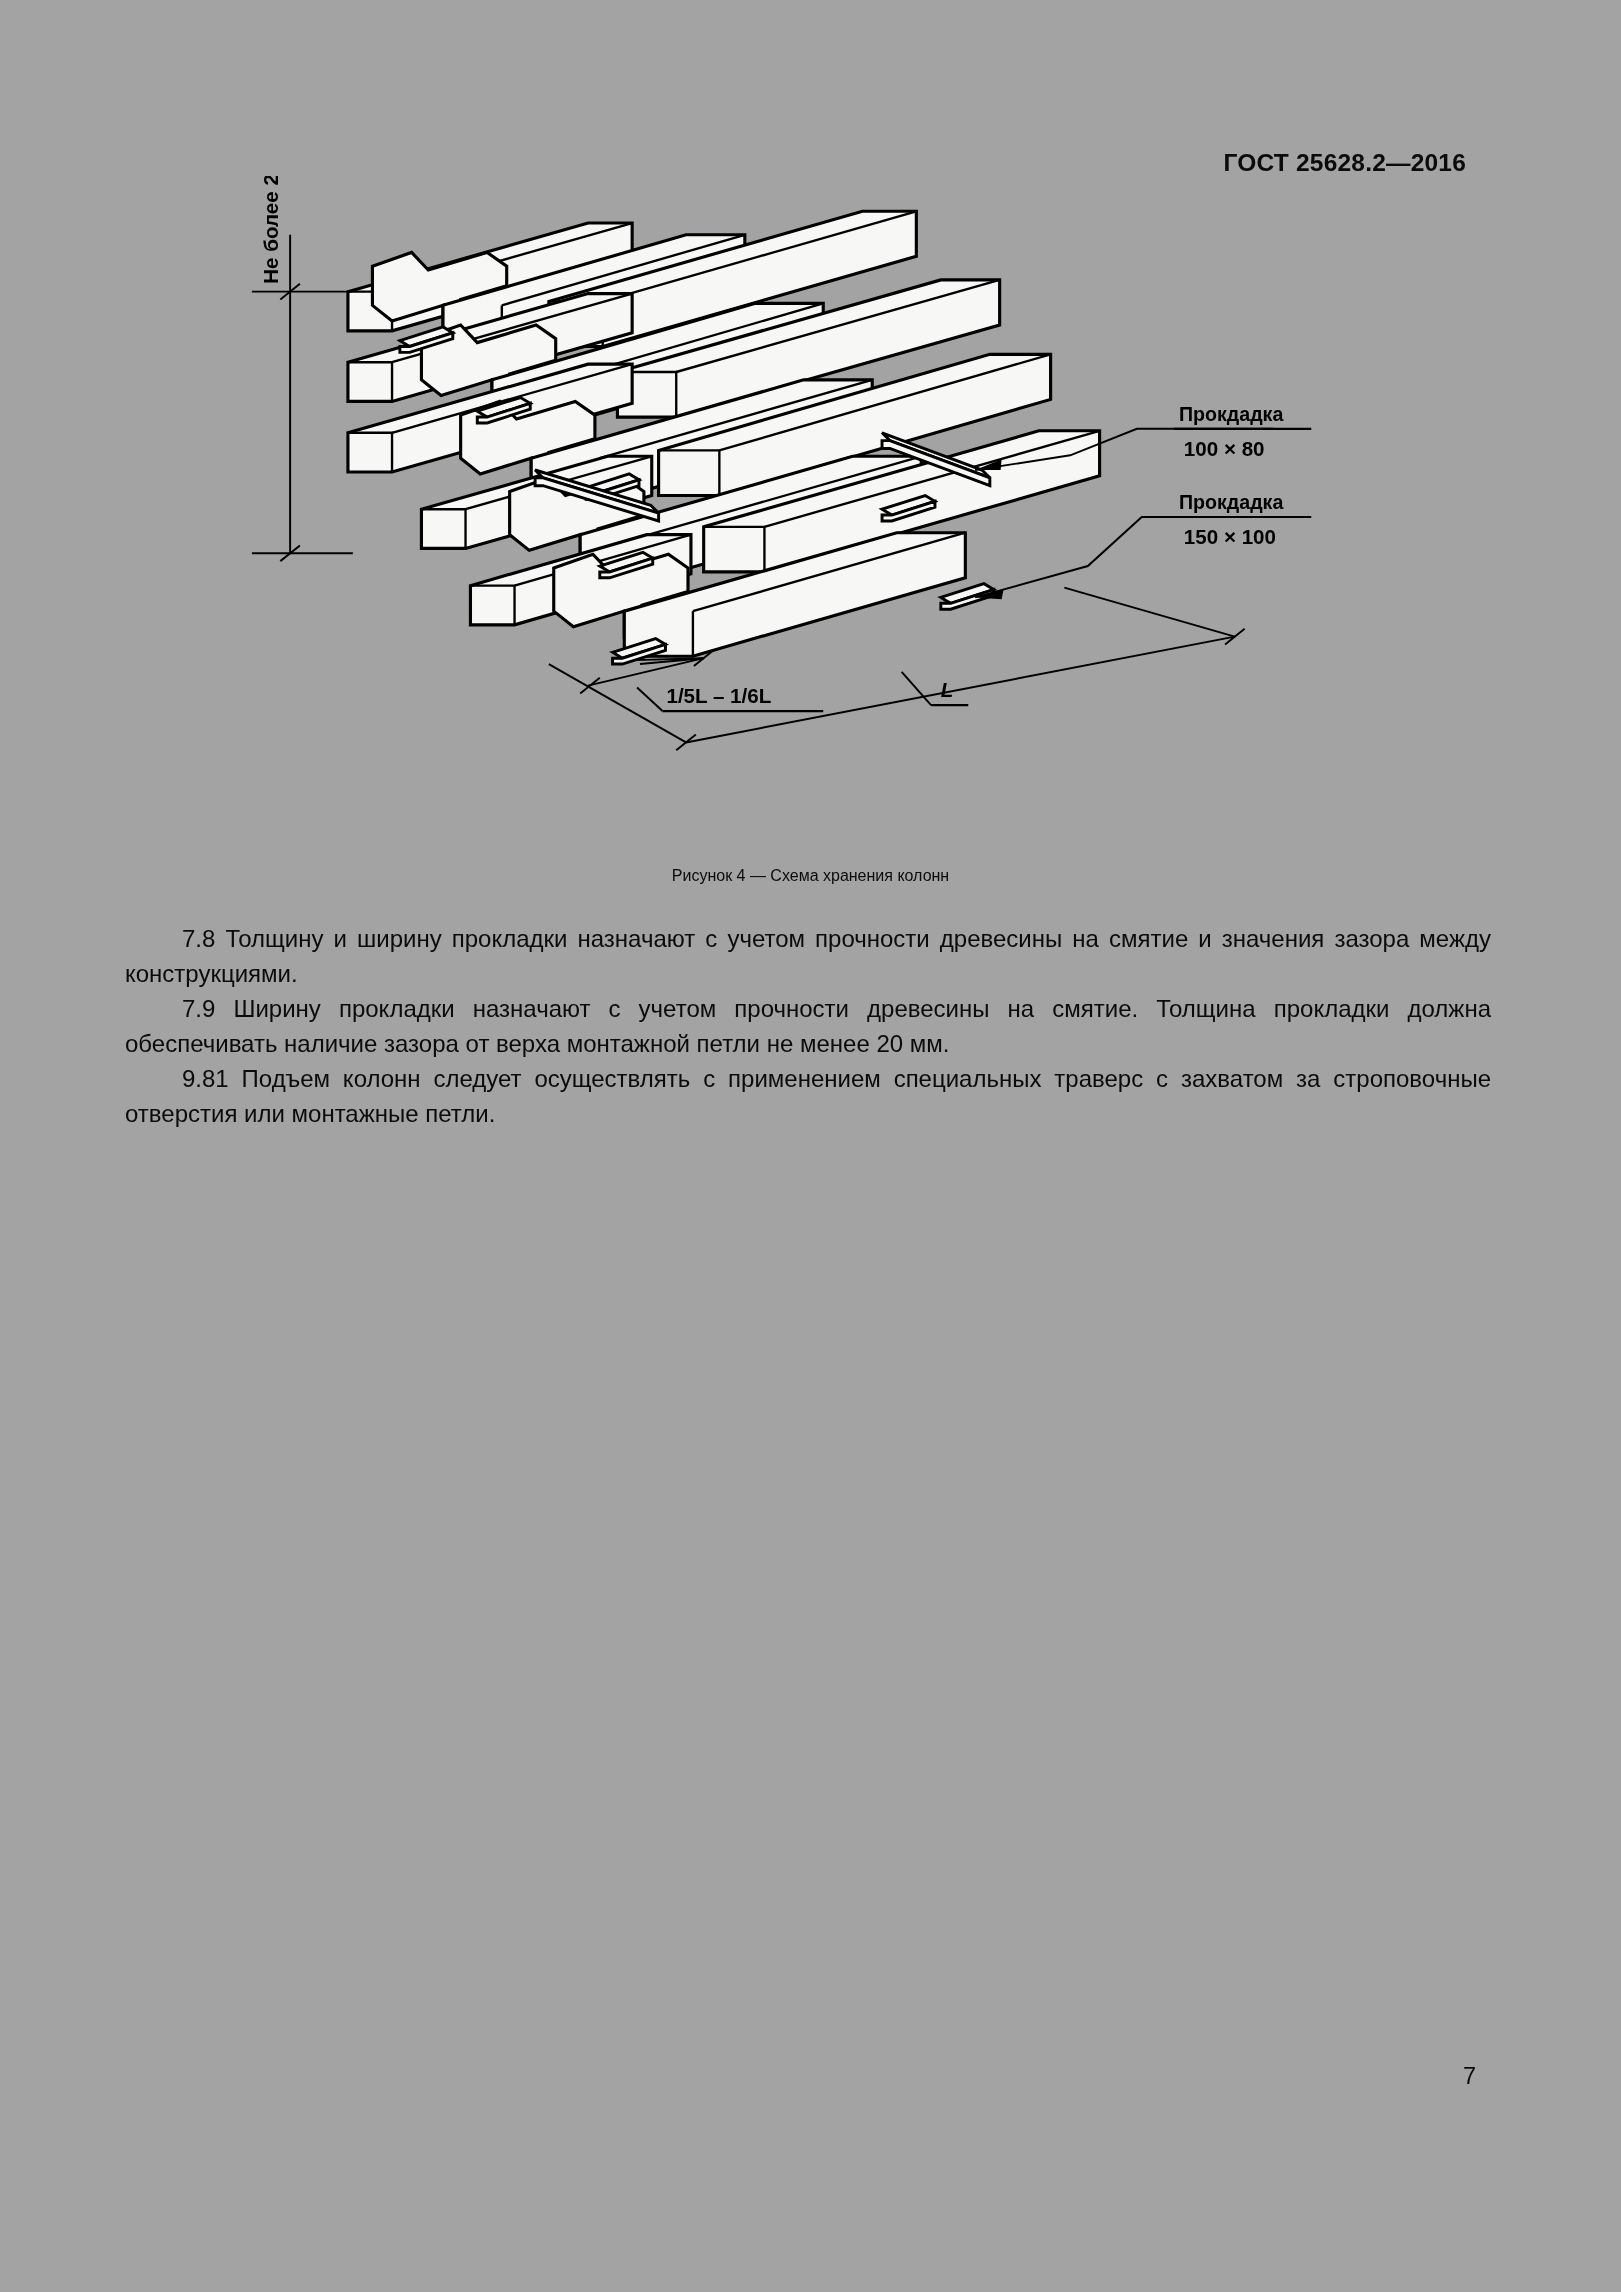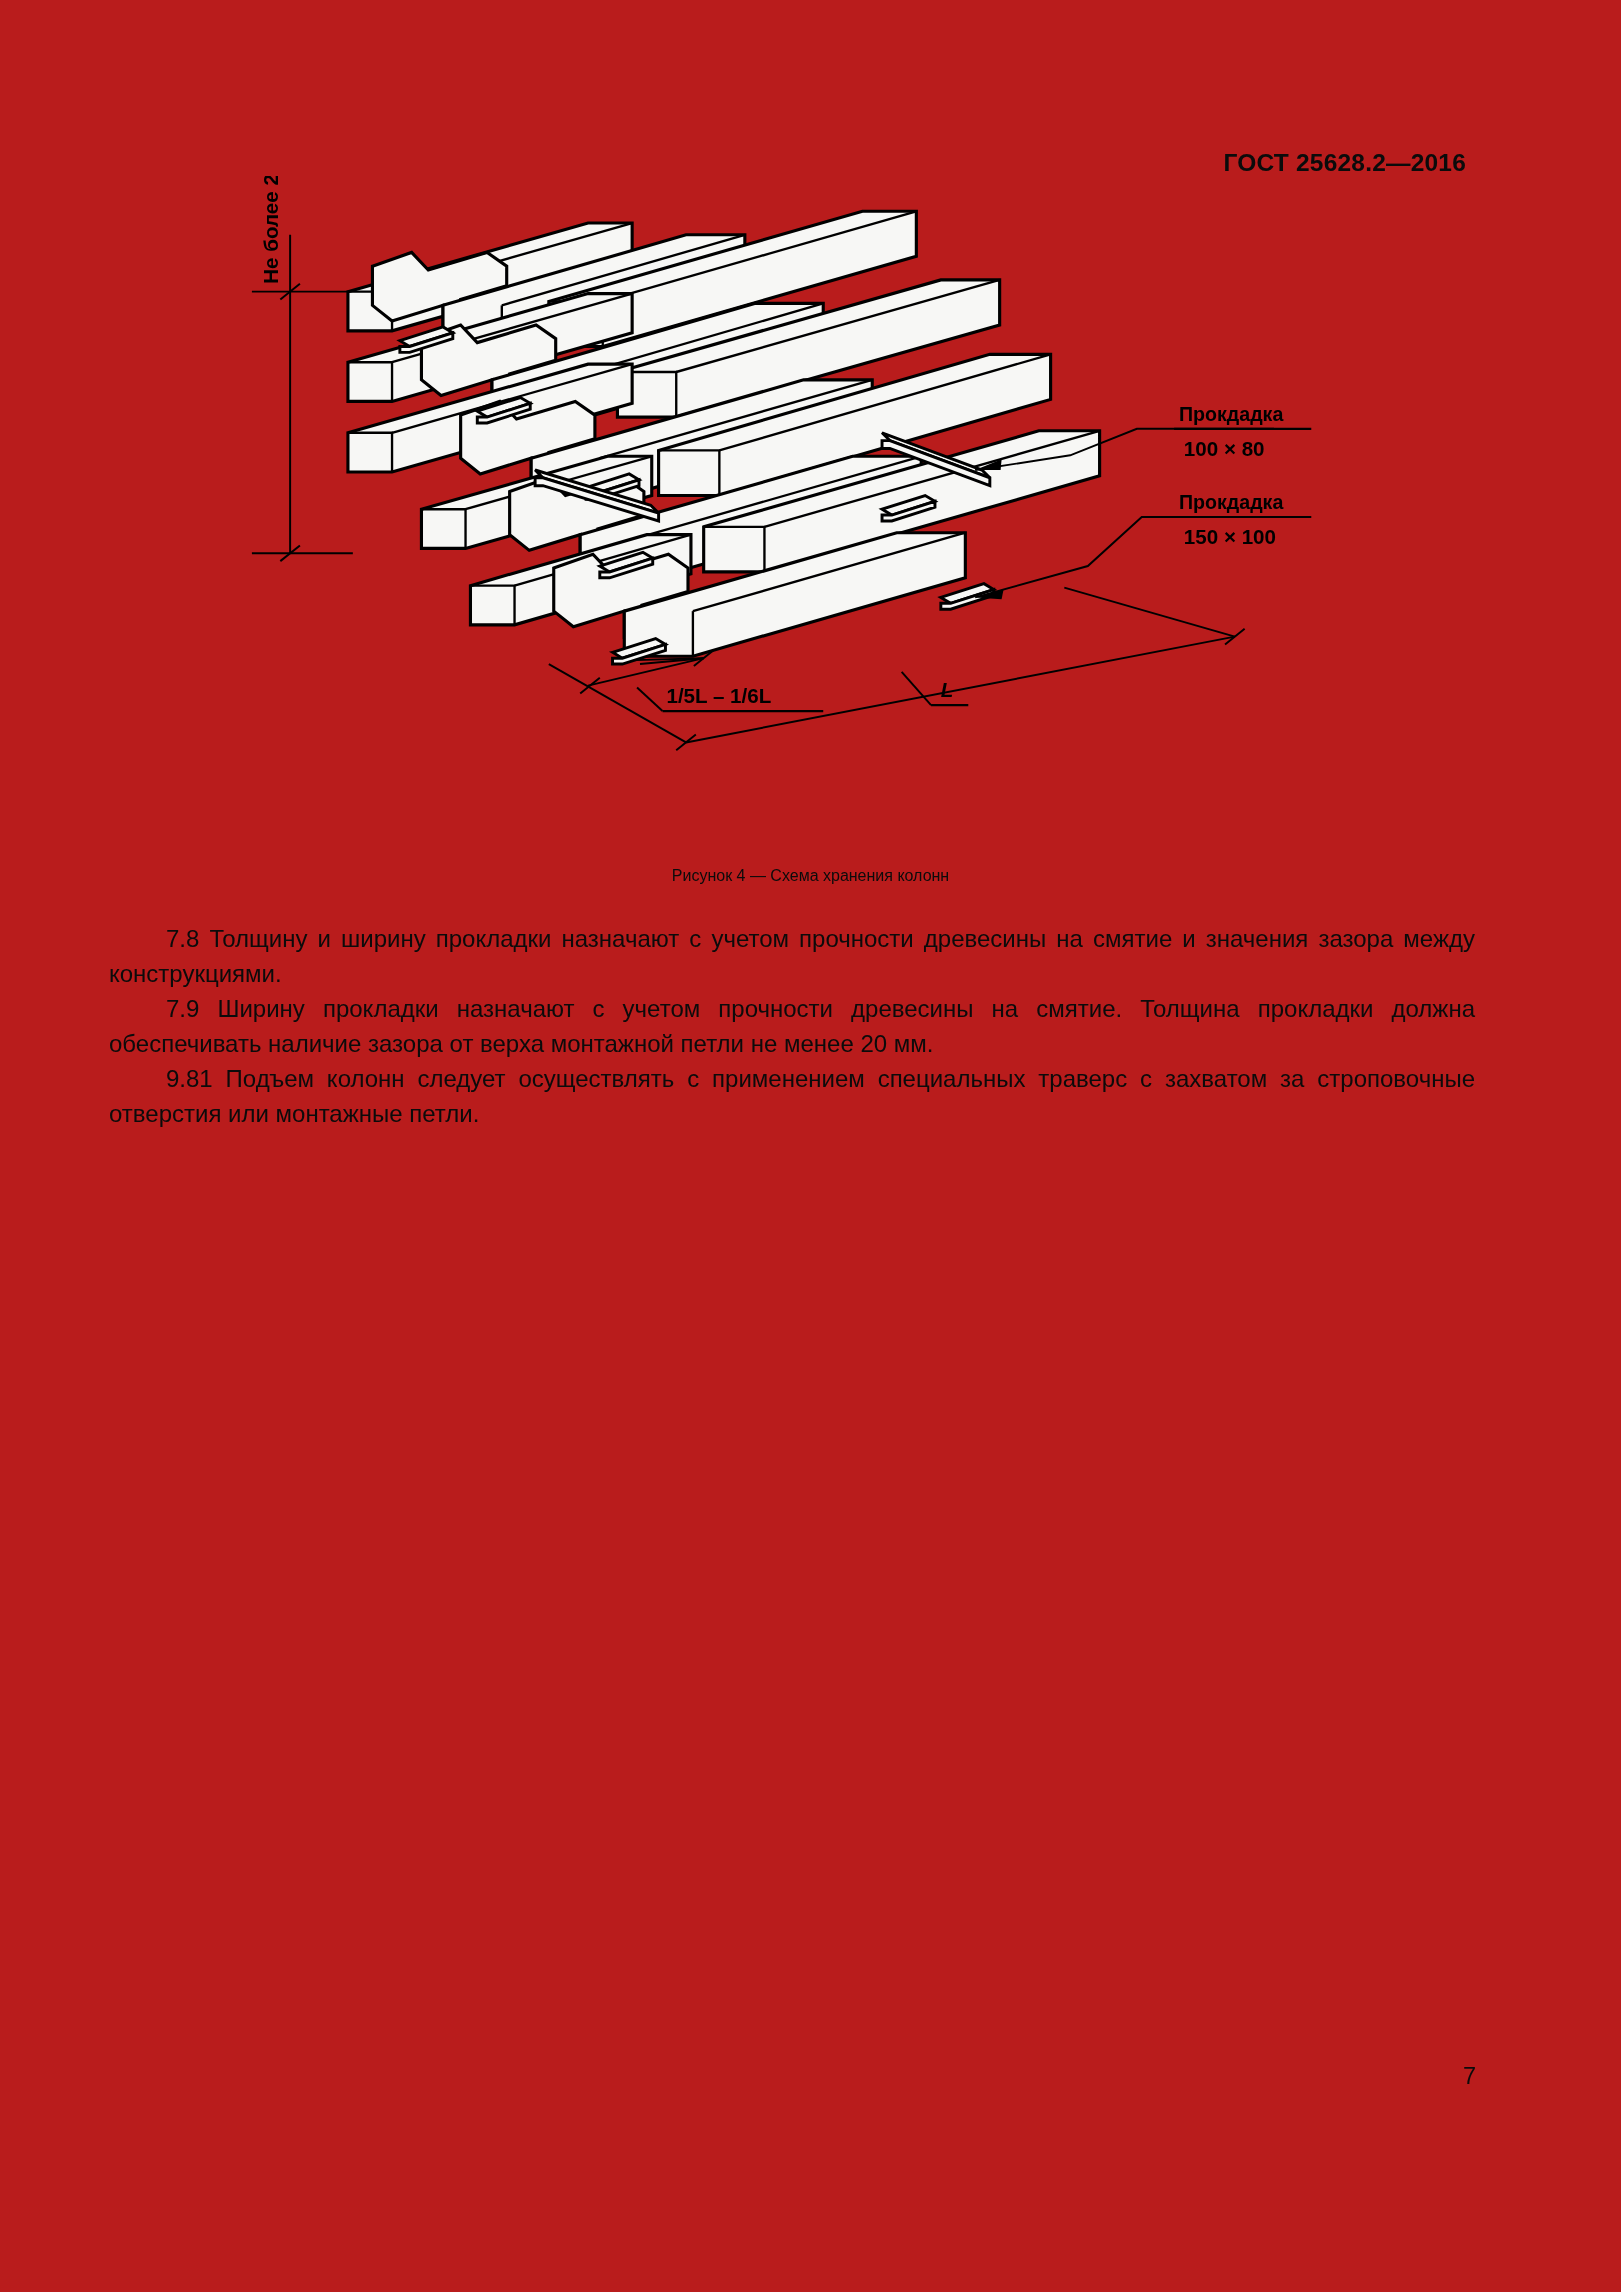--- a/index.html
+++ b/index.html
@@ -4,21 +4,21 @@
 <style>
   html, body {
     margin: 0;
     padding: 0;
     background: #f7f7f5;
   }
   .page {
     position: relative;
     width: 1621px;
     height: 2293px;
-    background: #b91c1c;
+    background: #a3a3a3;
     font-family: "Liberation Sans", sans-serif;
     color: #0b0b0b;
     overflow: hidden;
   }
 
   
   .doc-header {
     position: absolute;
     top: 149px;
     right: 155px;
@@ -43,21 +43,21 @@
     top: 867px;
     left: 0;
     width: 1621px;
     text-align: center;
     font-size: 16px;
   }
 
   
   .body-text {
     position: absolute;
-    left: 109px;
+    left: 125px;
     top: 921px;
     width: 1366px;
   }
   .para {
     font-size: 24px;
     line-height: 35px;
     text-align: justify;
     text-indent: 57px;
     margin: 0 0 0 0;
     hyphens: none;

